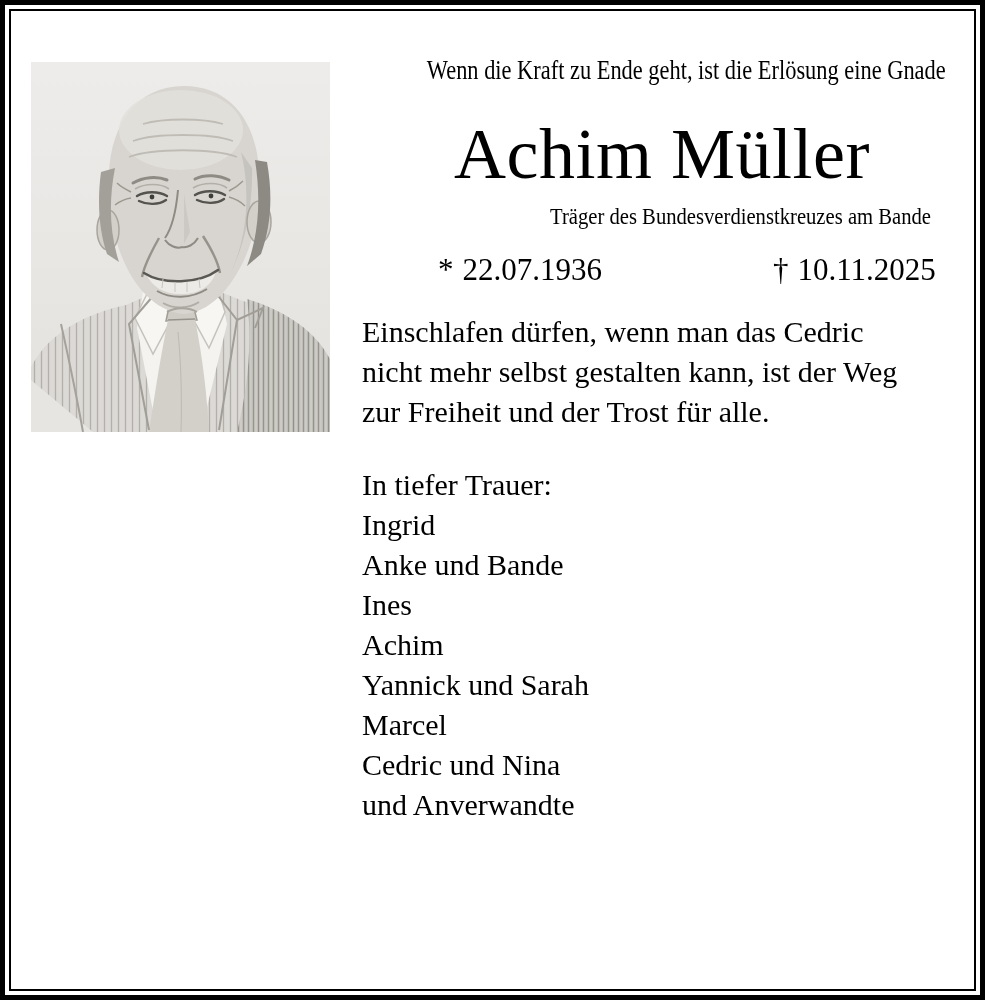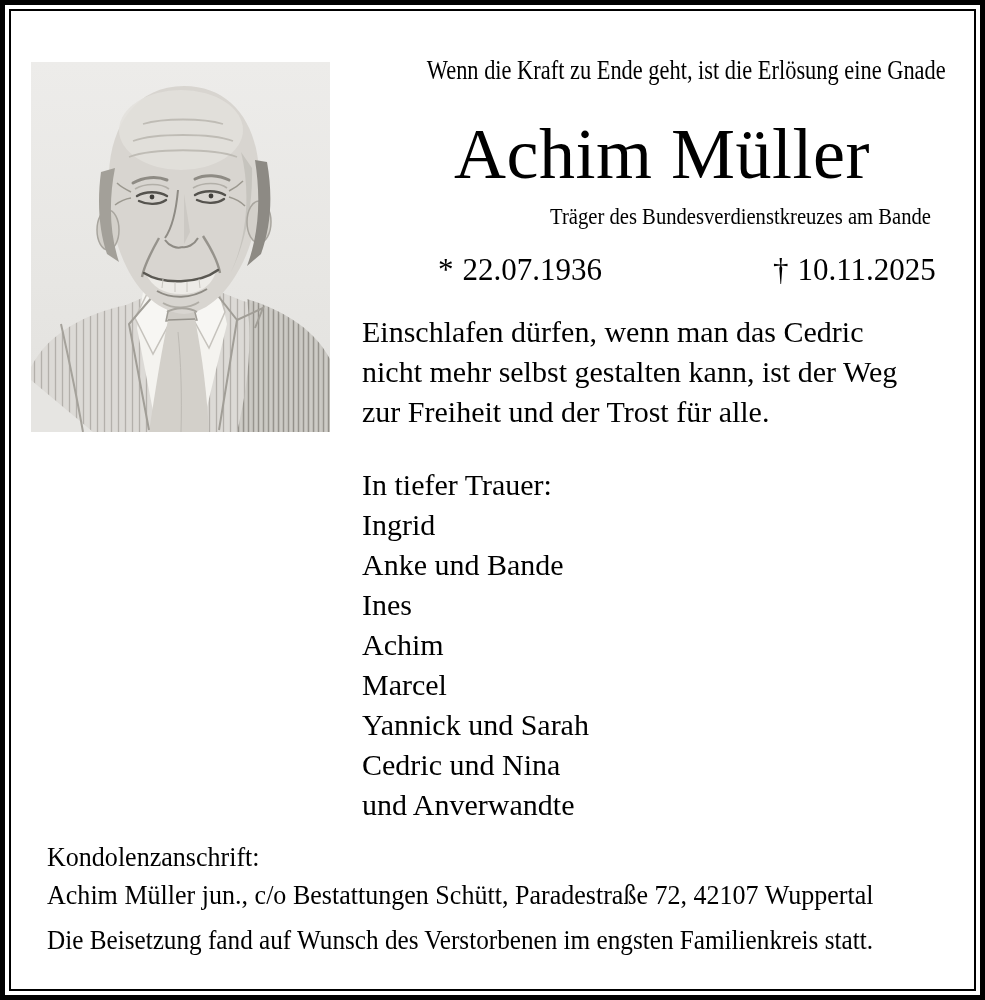--- a/index.html
+++ b/index.html
@@ -193,28 +193,21 @@
     <div>nicht mehr selbst gestalten kann, ist der Weg</div>
     <div>zur Freiheit und der Trost für alle.</div>
   </div>
 
   <div class="mourners">
     <div>In tiefer Trauer:</div>
     <div>Ingrid</div>
     <div>Anke und Bande</div>
     <div>Ines</div>
     <div>Achim</div>
+    <div>Yannick und Sarah</div>
     <div>Marcel</div>
-    <div>Yannick und Sarah</div>
     <div>Cedric und Nina</div>
     <div>und Anverwandte</div>
   </div>
 
-  <div class="condolence">
-    <div><span class="cond-line">Kondolenzanschrift:</span></div>
-    <div><span class="cond-line">Achim Müller jun., c/o Bestattungen Schütt, Paradestraße 72, 42107 Wuppertal</span></div>
-  </div>
-
-  <div class="funeral">
-    <span>Die Beisetzung fand auf Wunsch des Verstorbenen im engsten Familienkreis statt.</span>
-  </div>
+
 
 </div>
 
 </body></html>

